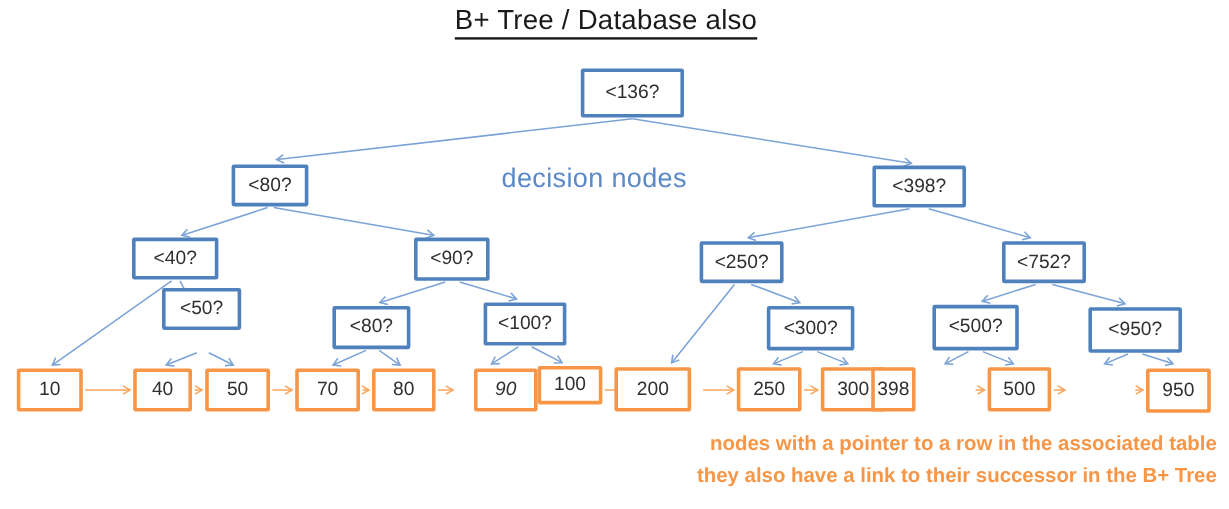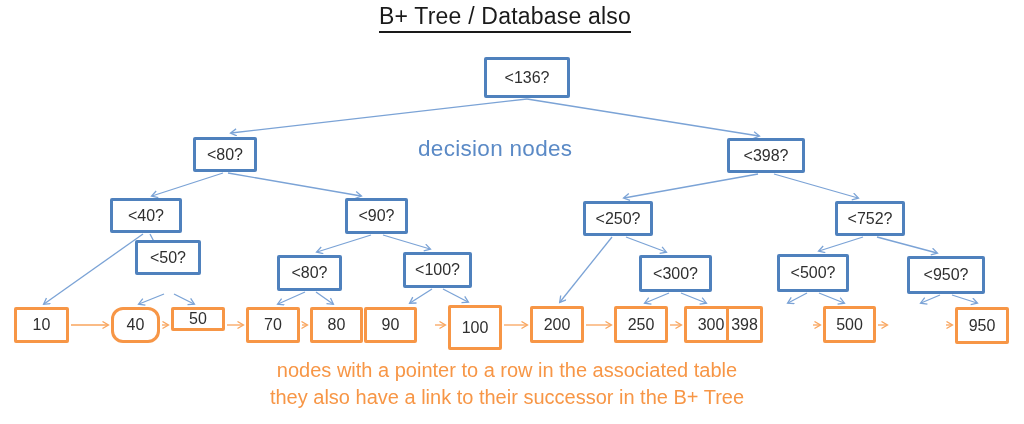--- a/index.html
+++ b/index.html
@@ -16,22 +16,22 @@
   .title-wrap{position:absolute;top:3px;left:0;width:1010px;text-align:center;}
   .title-text{
     display:inline-block;font-size:23px;color:var(--title-text);
     border-bottom:2px solid var(--title-text);padding-bottom:1px;letter-spacing:0.2px;
   }
   .decision-label{
     position:absolute;left:418px;top:136px;font-size:22.5px;
     color:var(--decision-label);letter-spacing:0.3px;
   }
   .leaf-note{
-    position:absolute;top:357px;left:0;width:1014px;text-align:center;
-    color:var(--note-text);font-size:20px;line-height:26.5px;
+    position:absolute;top:357px;left:0;width:1014px;text-align:right;
+    color:var(--note-text);font-size:17px;line-height:26.5px;font-weight:bold;
   }
   .box{
     position:absolute;background:#ffffff;box-sizing:border-box;
     display:flex;align-items:center;justify-content:center;
     font-size:16px;color:var(--box-text);border-radius:2px;
   }
   .decision{border:3px solid var(--blue-border);}
   .leaf{border:3px solid var(--orange-border);}
 </style>
 </head>
@@ -100,27 +100,27 @@
     <div class="box decision" style="left: 345px; top: 198px; width: 63px; height: 36px;">&lt;90?</div>
     <div class="box decision" style="left: 583px; top: 201px; width: 70px; height: 35px;">&lt;250?</div>
     <div class="box decision" style="left: 835px; top: 201px; width: 70px; height: 35px; text-align: center;">&lt;752?</div>
     <div class="box decision" style="left: 135px; top: 240px; width: 66px; height: 35px;">&lt;50?</div>
     <div class="box decision" style="left: 277px; top: 255px; width: 65px; height: 36px;">&lt;80?</div>
     <div class="box decision" style="left: 403px; top: 252px; width: 69px; height: 36px;">&lt;100?</div>
     <div class="box decision" style="left: 639px; top: 255px; width: 73px; height: 37px;">&lt;300?</div>
     <div class="box decision" style="left: 777px; top: 254px; width: 72px; height: 38px;">&lt;500?</div>
     <div class="box decision" style="left: 907px; top: 256px; width: 78px; height: 38px;">&lt;950?</div>
     <div class="box leaf" style="left: 14px; top: 307px; width: 55px; height: 36px;">10</div>
-    <div class="box leaf" style="left: 111px; top: 307px; width: 49px; height: 36px; border-radius: 12px;">40</div>
-    <div class="box leaf" style="left: 171px; top: 307px; width: 54px; height: 24px;">50</div>
+    <div class="box leaf" style="left: 111px; top: 307px; width: 49px; height: 36px;">40</div>
+    <div class="box leaf" style="left: 171px; top: 307px; width: 54px; height: 36px;">50</div>
     <div class="box leaf" style="left: 246px; top: 307px; width: 54px; height: 36px;">70</div>
     <div class="box leaf" style="left: 310px; top: 307px; width: 53px; height: 36px;">80</div>
-    <div class="box leaf" style="left: 364px; top: 307px; width: 53px; height: 36px;">90</div>
-    <div class="box leaf" style="left: 448px; top: 305px; width: 54px; height: 45px;">100</div>
-    <div class="box leaf" style="left: 530px; top: 306px; width: 54px; height: 37px;">200</div>
+    <div class="box leaf" style="left: 395px; top: 307px; width: 53px; height: 36px; font-style: italic;">90</div>
+    <div class="box leaf" style="left: 448px; top: 305px; width: 54px; height: 32px;">100</div>
+    <div class="box leaf" style="left: 512px; top: 306px; width: 64px; height: 37px;">200</div>
     <div class="box leaf" style="left: 614px; top: 306px; width: 54px; height: 37px;">250</div>
     <div class="box leaf" style="left: 684px; top: 306px; width: 54px; height: 37px;">300</div>
     <div class="box leaf" style="left: 726px; top: 306px; width: 37px; height: 37px;">398</div>
     <div class="box leaf" style="left: 823px; top: 306px; width: 53px; height: 37px;">500</div>
     <div class="box leaf" style="left: 955px; top: 307px; width: 54px; height: 37px; text-align: right;">950</div>
   </div>
 
 <div class="leaf-note">
   <div>nodes with a pointer to a row in the associated table</div>
   <div>they also have a link to their successor in the B+ Tree</div>

